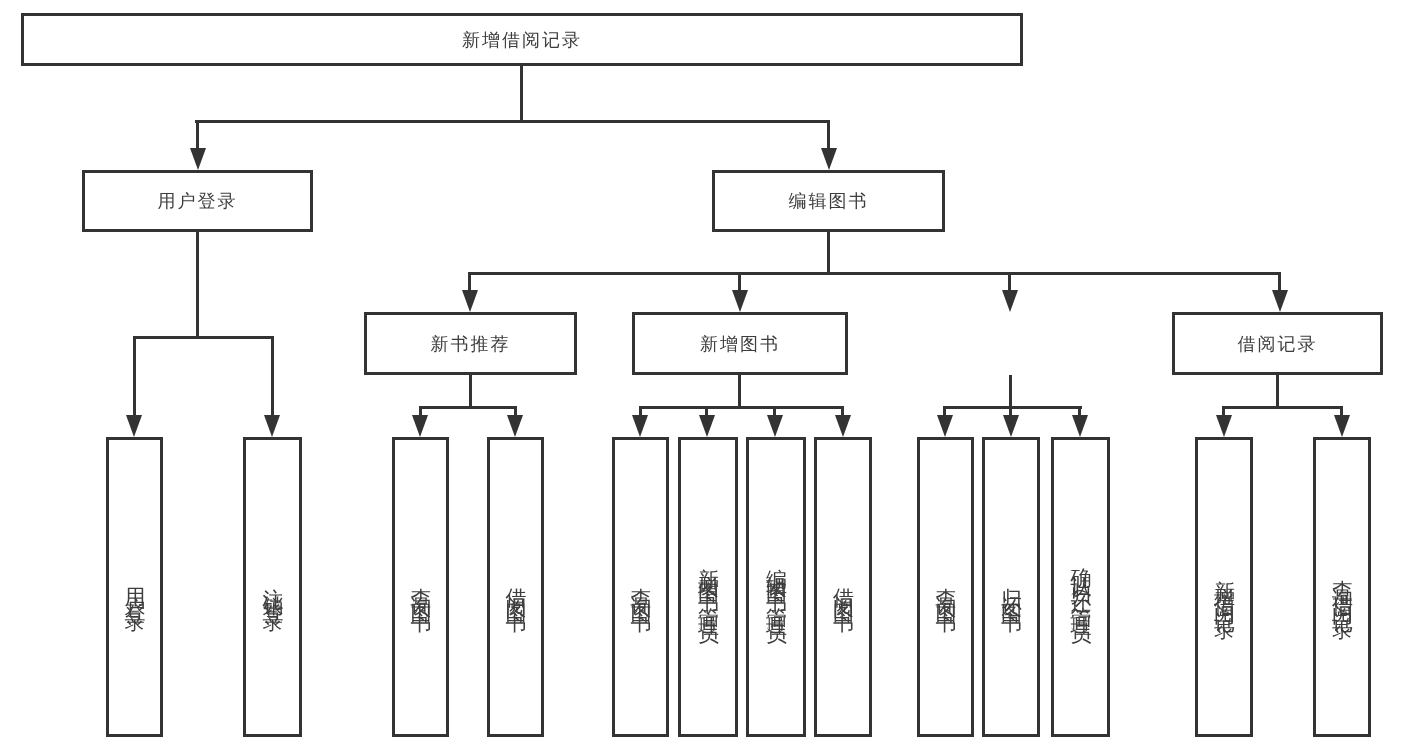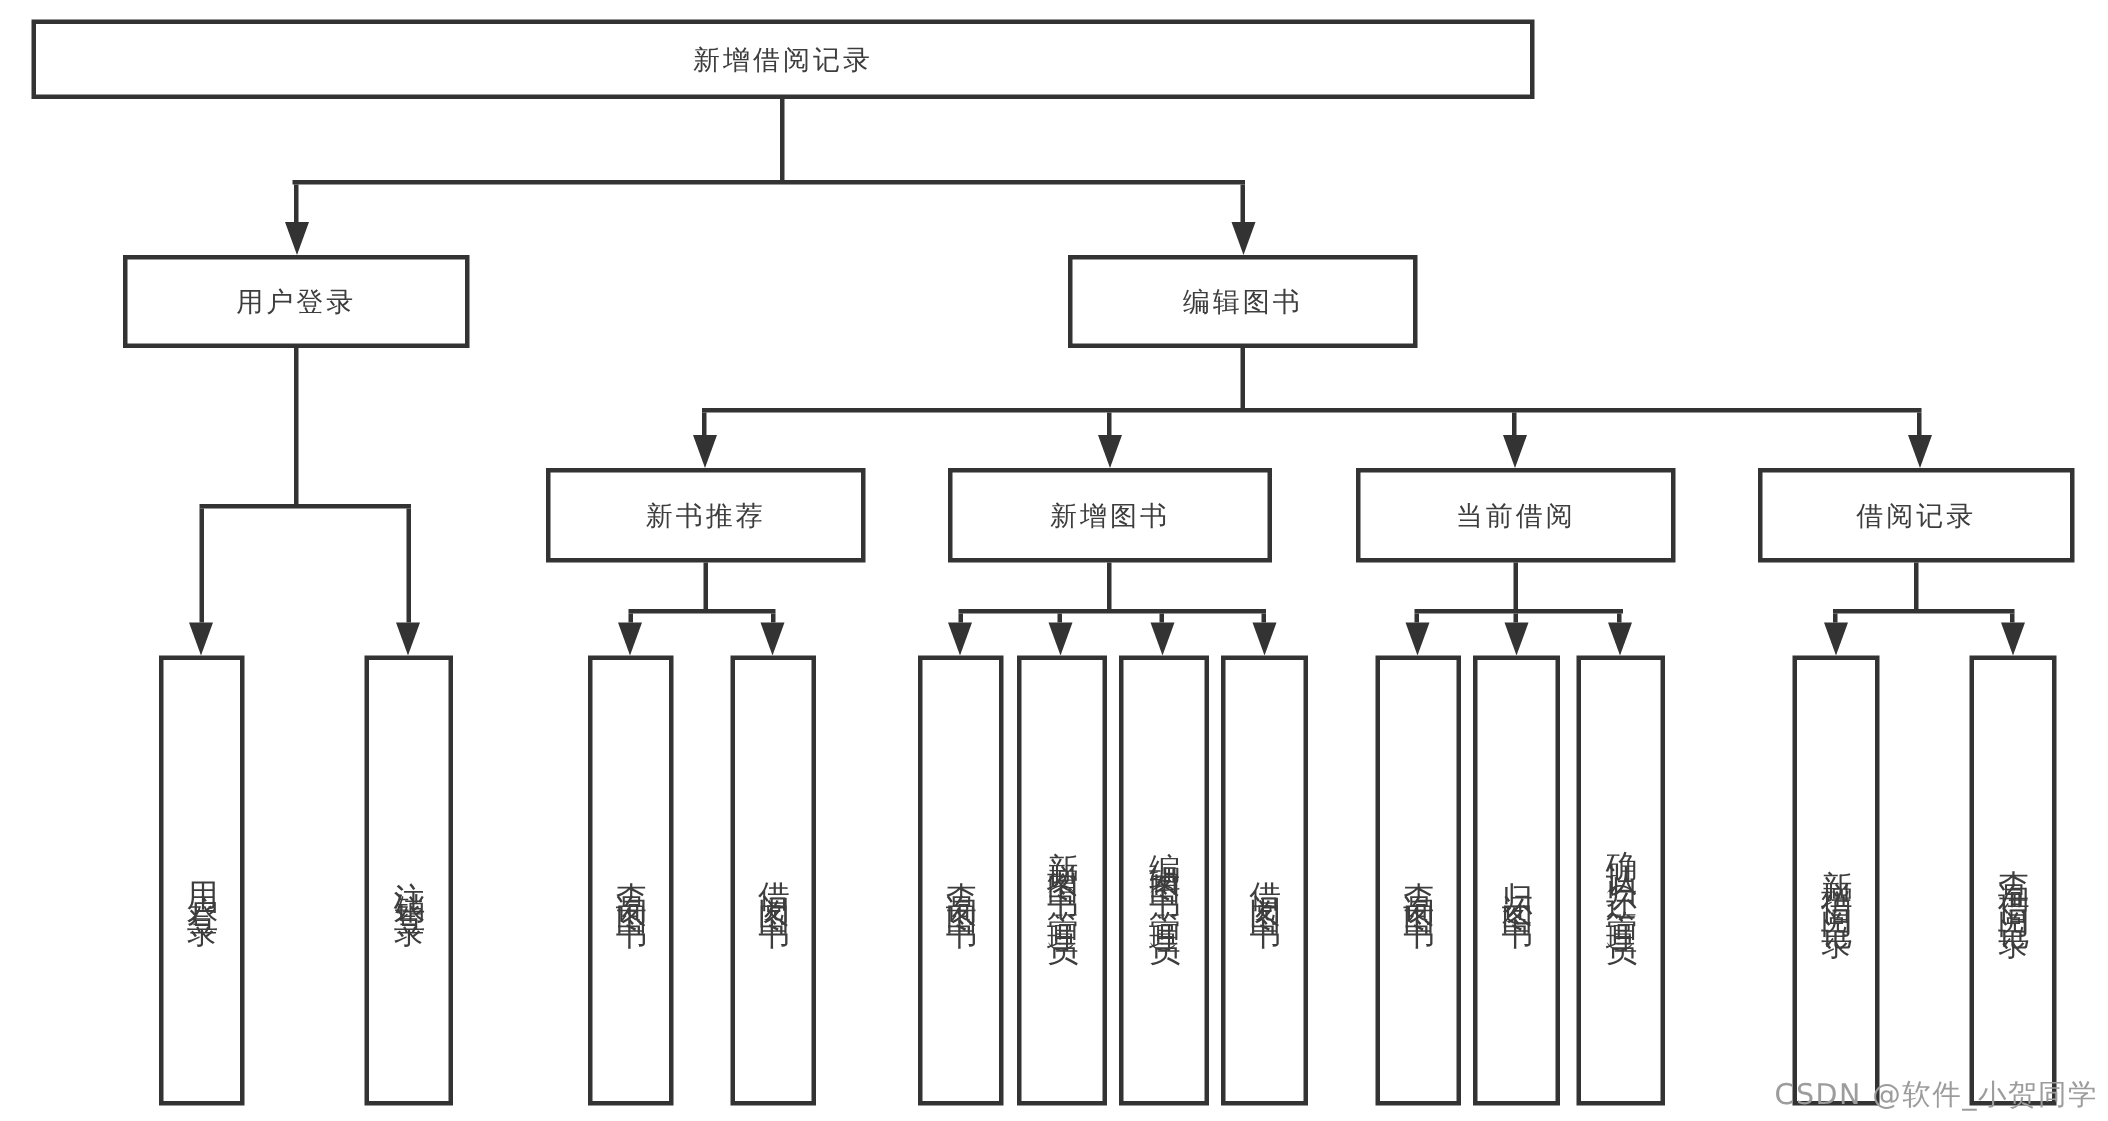--- a/index.html
+++ b/index.html
@@ -98,23 +98,20 @@
   <div class="arrow" style="left:1002px;top:290px;"></div>
   <div class="vline" style="left:1278px;top:275px;height:15px;"></div>
   <div class="arrow" style="left:1272px;top:290px;"></div>
 
   <div class="box" style="left:364px;top:312px;width:213px;height:63px;font-family:Liberation Serif, serif;">
     <span>新书推荐</span>
   </div>
   <div class="box" style="left:632px;top:312px;width:216px;height:63px;">
     <span>新增图书</span>
   </div>
-  <div class="box" style="left:904px;top:312px;width:213px;height:63px;">
-    <span>当前借阅</span>
-  </div>
   <div class="box" style="left:1172px;top:312px;width:211px;height:63px;">
     <span>借阅记录</span>
   </div>
 
   <div class="vline" style="left:469px;top:375px;height:31px;"></div>
   <div class="hline" style="left:419px;top:406px;width:98px;"></div>
   <div class="vline" style="left:419px;top:409px;height:6px;"></div>
   <div class="arrow" style="left:412px;top:415px;"></div>
   <div class="vline" style="left:514px;top:409px;height:6px;"></div>
   <div class="arrow" style="left:507px;top:415px;"></div>
@@ -183,15 +180,14 @@
     <span>确认归还（管理员）</span>
   </div>
 
   <div class="leaf" style="left:1195px;top:437px;width:58px;height:300px;">
     <span>新增借阅记录</span>
   </div>
   <div class="leaf" style="left:1313px;top:437px;width:58px;height:300px;">
     <span>查询借阅记录</span>
   </div>
 
-  <div class="watermark">CSDN @软件_小贺同学</div>
 
 </div>
 
 </body></html>

